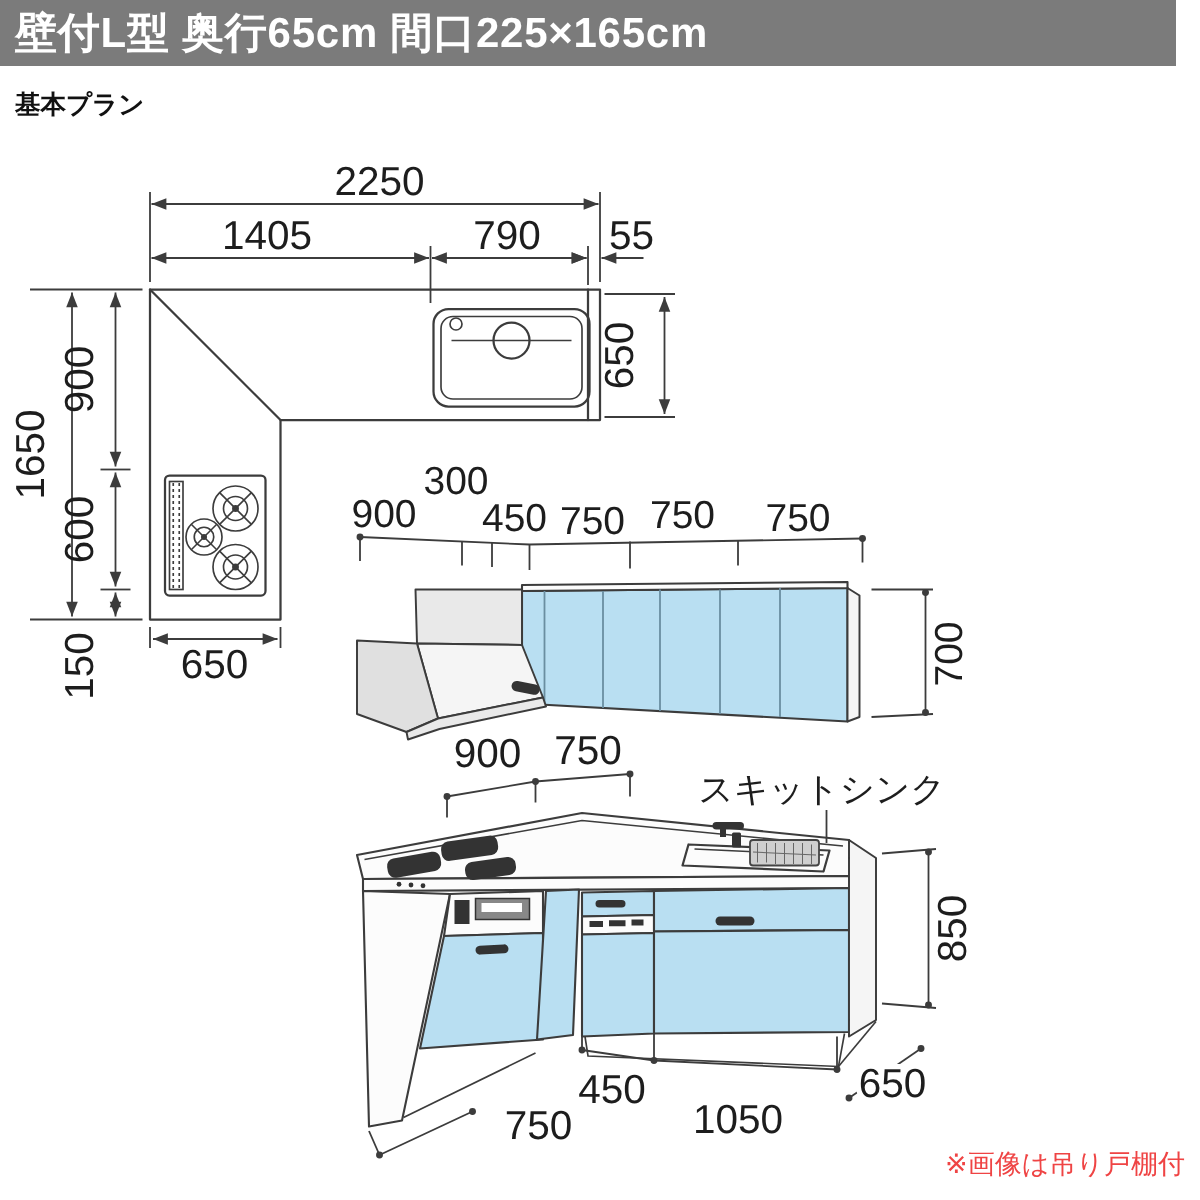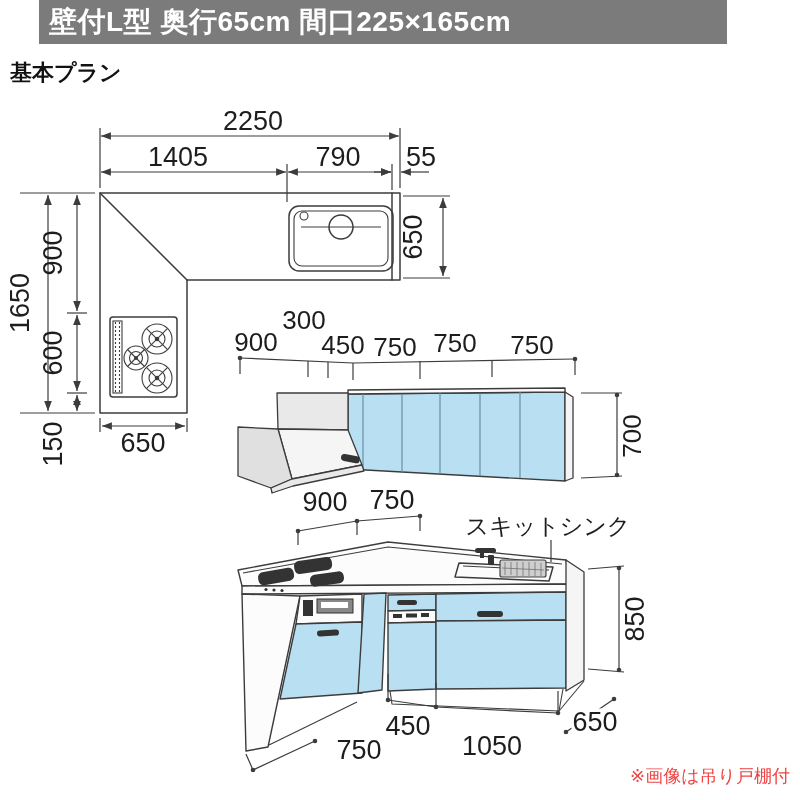--- a/index.html
+++ b/index.html
@@ -1,19 +1,19 @@
 <!DOCTYPE html>
 <html><head>
 <meta charset="utf-8">
 <style>
   html,body{margin:0;padding:0;background:#ffffff;}
   body{width:800px;height:800px;position:relative;font-family:"Liberation Sans","DejaVu Sans",sans-serif;overflow:hidden;}
-  .header-bar{position:absolute;top:0;left:0;width:688px;height:44px;background:#7b7b7b;color:#ffffff;
-    font-size:28px;font-weight:600;line-height:44px;padding-left:10px;box-sizing:border-box;letter-spacing:.5px;margin-left:39px;}
-  .subtitle{position:absolute;top:58px;left:10px;font-size:22px;font-weight:600;color:#111111;}
+  .header-bar{position:absolute;top:0;left:0;width:784px;height:44px;background:#7b7b7b;color:#ffffff;
+    font-size:28px;font-weight:600;line-height:44px;padding-left:10px;box-sizing:border-box;letter-spacing:.5px;}
+  .subtitle{position:absolute;top:58px;left:10px;font-size:17px;font-weight:600;color:#111111;}
   .footnote{position:absolute;top:764px;right:10px;font-size:18px;color:#ef4444;}
   svg{position:absolute;top:0;left:0;}
   .ln{stroke:#3c3c3c;stroke-width:1.5;fill:none;stroke-linejoin:round;stroke-linecap:round;}
   .thin{stroke:#3c3c3c;stroke-width:1.1;fill:none;}
   .dimln{stroke:#3c3c3c;stroke-width:1.2;fill:none;}
   .dot{fill:#3c3c3c;stroke:none;}
   .dim{font-size:27px;fill:#1d1d1d;}
   .dime{font-size:26px;fill:#1d1d1d;}
   .dimj{font-size:23px;fill:#1d1d1d;}
   .halo{paint-order:stroke;stroke:#ffffff;stroke-width:7px;}

